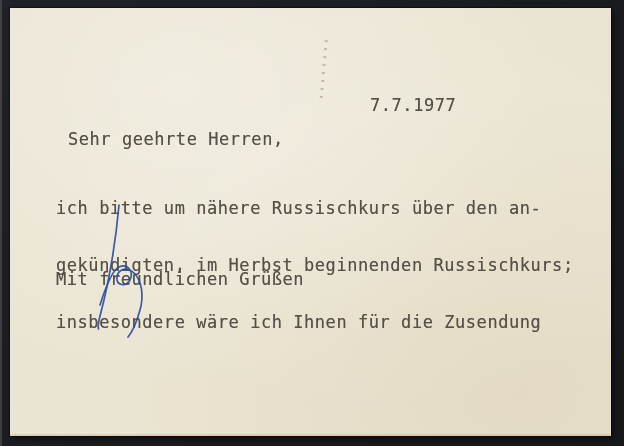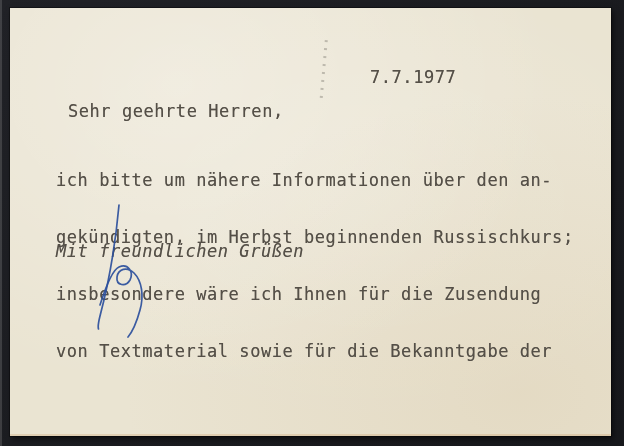--- a/index.html
+++ b/index.html
@@ -40,25 +40,26 @@
       inset 0 -2px 0 rgba(190,130,70,0.22);
   }
   .typed {
     position: absolute;
     color: #544f47;
     font-size: 17px;
     line-height: 19px;
     letter-spacing: 0.55px;
     white-space: pre;
     text-shadow: 0 0 0.6px rgba(84,79,71,0.55);
+    margin-top: 28px;
   }
   .date     { left: 360px; top: 60px; }
   .salute   { left: 58px;  top: 94px; }
   .bodytext { left: 46px;  top: 125px; }
-  .closing  { left: 46px;  top: 234px; font-style: italic; }
+  .closing  { left: 46px;  top: 234px; }
   .pencil-smudge {
     position: absolute;
     left: 312px;
     top: 32px;
     width: 3px;
     height: 64px;
     background: repeating-linear-gradient(
       to bottom,
       rgba(110,106,98,0.38) 0 2px,
       rgba(110,106,98,0) 2px 8px
@@ -87,24 +88,23 @@
 <div class="stage">
   <div class="card">
 
     <div class="pencil-smudge"></div>
 
     <div class="typed date">7.7.1977</div>
 
     <div class="typed salute">Sehr geehrte Herren,</div>
 
     <div class="typed bodytext">
-      <div>ich bitte um nähere Informationen über den an-</div>
+      <div>ich bitte um nähere Russischkurs über den an-</div>
       <div>gekündigten, im Herbst beginnenden Russischkurs;</div>
       <div>insbesondere wäre ich Ihnen für die Zusendung</div>
-      <div>von Textmaterial sowie für die Bekanntgabe der</div>
     </div>
 
     <div class="typed closing">Mit freundlichen Grüßen</div>
 
     <svg class="signature" viewBox="0 0 70 150" aria-hidden="true">
 
       <path d="M33,7 C30,40 23,84 14,118 C12.5,124 11.5,128 12.5,131"></path>
 
       <path d="M14,107 C20,88 26,72 33,69 C42,65 48,74 44,82 C40,89 30,88 31,79 C32,71 41,68 48,75 C56,83 58,98 54,112 C51,123 47,133 42,139"></path>
     </svg>

